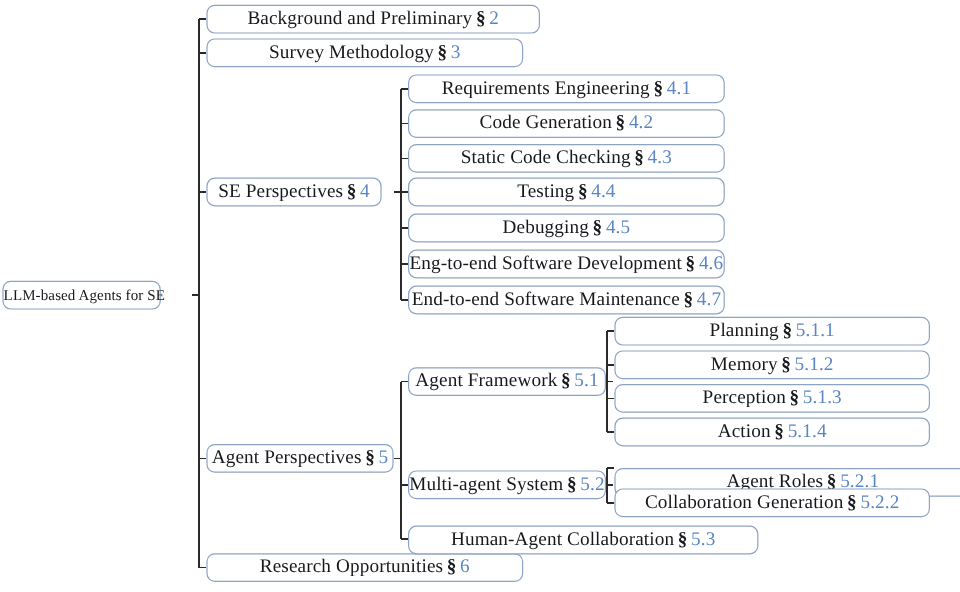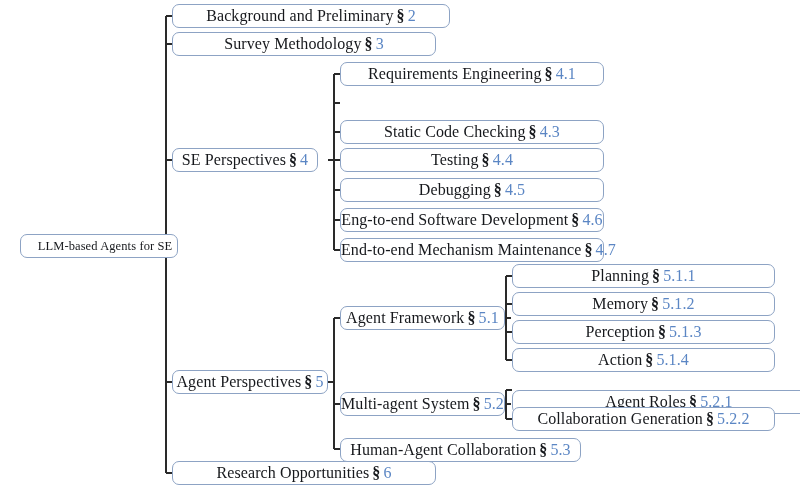--- a/index.html
+++ b/index.html
@@ -101,21 +101,21 @@
       <path d="M506,360 L512,360"></path>
       <path d="M505,318 L506,318"></path>
 
       <path d="M505,404 L511,404"></path>
       <path d="M506,390 L506,419"></path>
       <path d="M506,390 L512,390"></path>
       <path d="M506,419 L512,419"></path>
     </g>
   </svg>
 
-  <div class="node root" style="left:20px; top:234px; width:158px;padding-left:12px;">
+  <div class="node root" style="left:2px; top:234px; width:132px;">
     <span class="label">LLM-based Agents for SE</span>
   </div>
 
   <div class="node" style="left:172px; top:4px; width:278px;">
     <span class="label">Background and Preliminary</span><span class="sect">§</span><span class="num">2</span>
   </div>
 
   <div class="node" style="left:172px; top:32px; width:264px;">
     <span class="label">Survey Methodology</span><span class="sect">§</span><span class="num">3</span>
   </div>
@@ -129,50 +129,53 @@
   </div>
 
   <div class="node" style="left:172px; top:461px; width:264px;">
     <span class="label">Research Opportunities</span><span class="sect">§</span><span class="num">6</span>
   </div>
 
   <div class="node" style="left:340px; top:62px; width:264px;">
     <span class="label">Requirements Engineering</span><span class="sect">§</span><span class="num">4.1</span>
   </div>
 
+  <div class="node" style="left:340px; top:91px; width:264px;">
+    <span class="label">Code Generation</span><span class="sect">§</span><span class="num">4.2</span>
+  </div>
 
   <div class="node" style="left:340px; top:120px; width:264px;">
     <span class="label">Static Code Checking</span><span class="sect">§</span><span class="num">4.3</span>
   </div>
 
   <div class="node" style="left:340px; top:148px; width:264px;">
     <span class="label">Testing</span><span class="sect">§</span><span class="num">4.4</span>
   </div>
 
   <div class="node" style="left:340px; top:178px; width:264px;">
     <span class="label">Debugging</span><span class="sect">§</span><span class="num">4.5</span>
   </div>
 
   <div class="node" style="left:340px; top:208px; width:264px;">
     <span class="label">Eng-to-end Software Development</span><span class="sect">§</span><span class="num">4.6</span>
   </div>
 
   <div class="node" style="left:340px; top:238px; width:264px;">
-    <span class="label">End-to-end Mechanism Maintenance</span><span class="sect">§</span><span class="num">4.7</span>
+    <span class="label">End-to-end Software Maintenance</span><span class="sect">§</span><span class="num">4.7</span>
   </div>
 
   <div class="node" style="left:340px; top:306px; width:165px;">
     <span class="label">Agent Framework</span><span class="sect">§</span><span class="num">5.1</span>
   </div>
 
   <div class="node" style="left:340px; top:392px; width:165px;">
     <span class="label">Multi-agent System</span><span class="sect">§</span><span class="num">5.2</span>
   </div>
 
-  <div class="node" style="left:340px; top:438px; width:241px;">
+  <div class="node" style="left:340px; top:438px; width:292px;">
     <span class="label">Human-Agent Collaboration</span><span class="sect">§</span><span class="num">5.3</span>
   </div>
 
   <div class="node" style="left:512px; top:264px; width:263px;">
     <span class="label">Planning</span><span class="sect">§</span><span class="num">5.1.1</span>
   </div>
 
   <div class="node" style="left:512px; top:292px; width:263px;">
     <span class="label">Memory</span><span class="sect">§</span><span class="num">5.1.2</span>
   </div>

